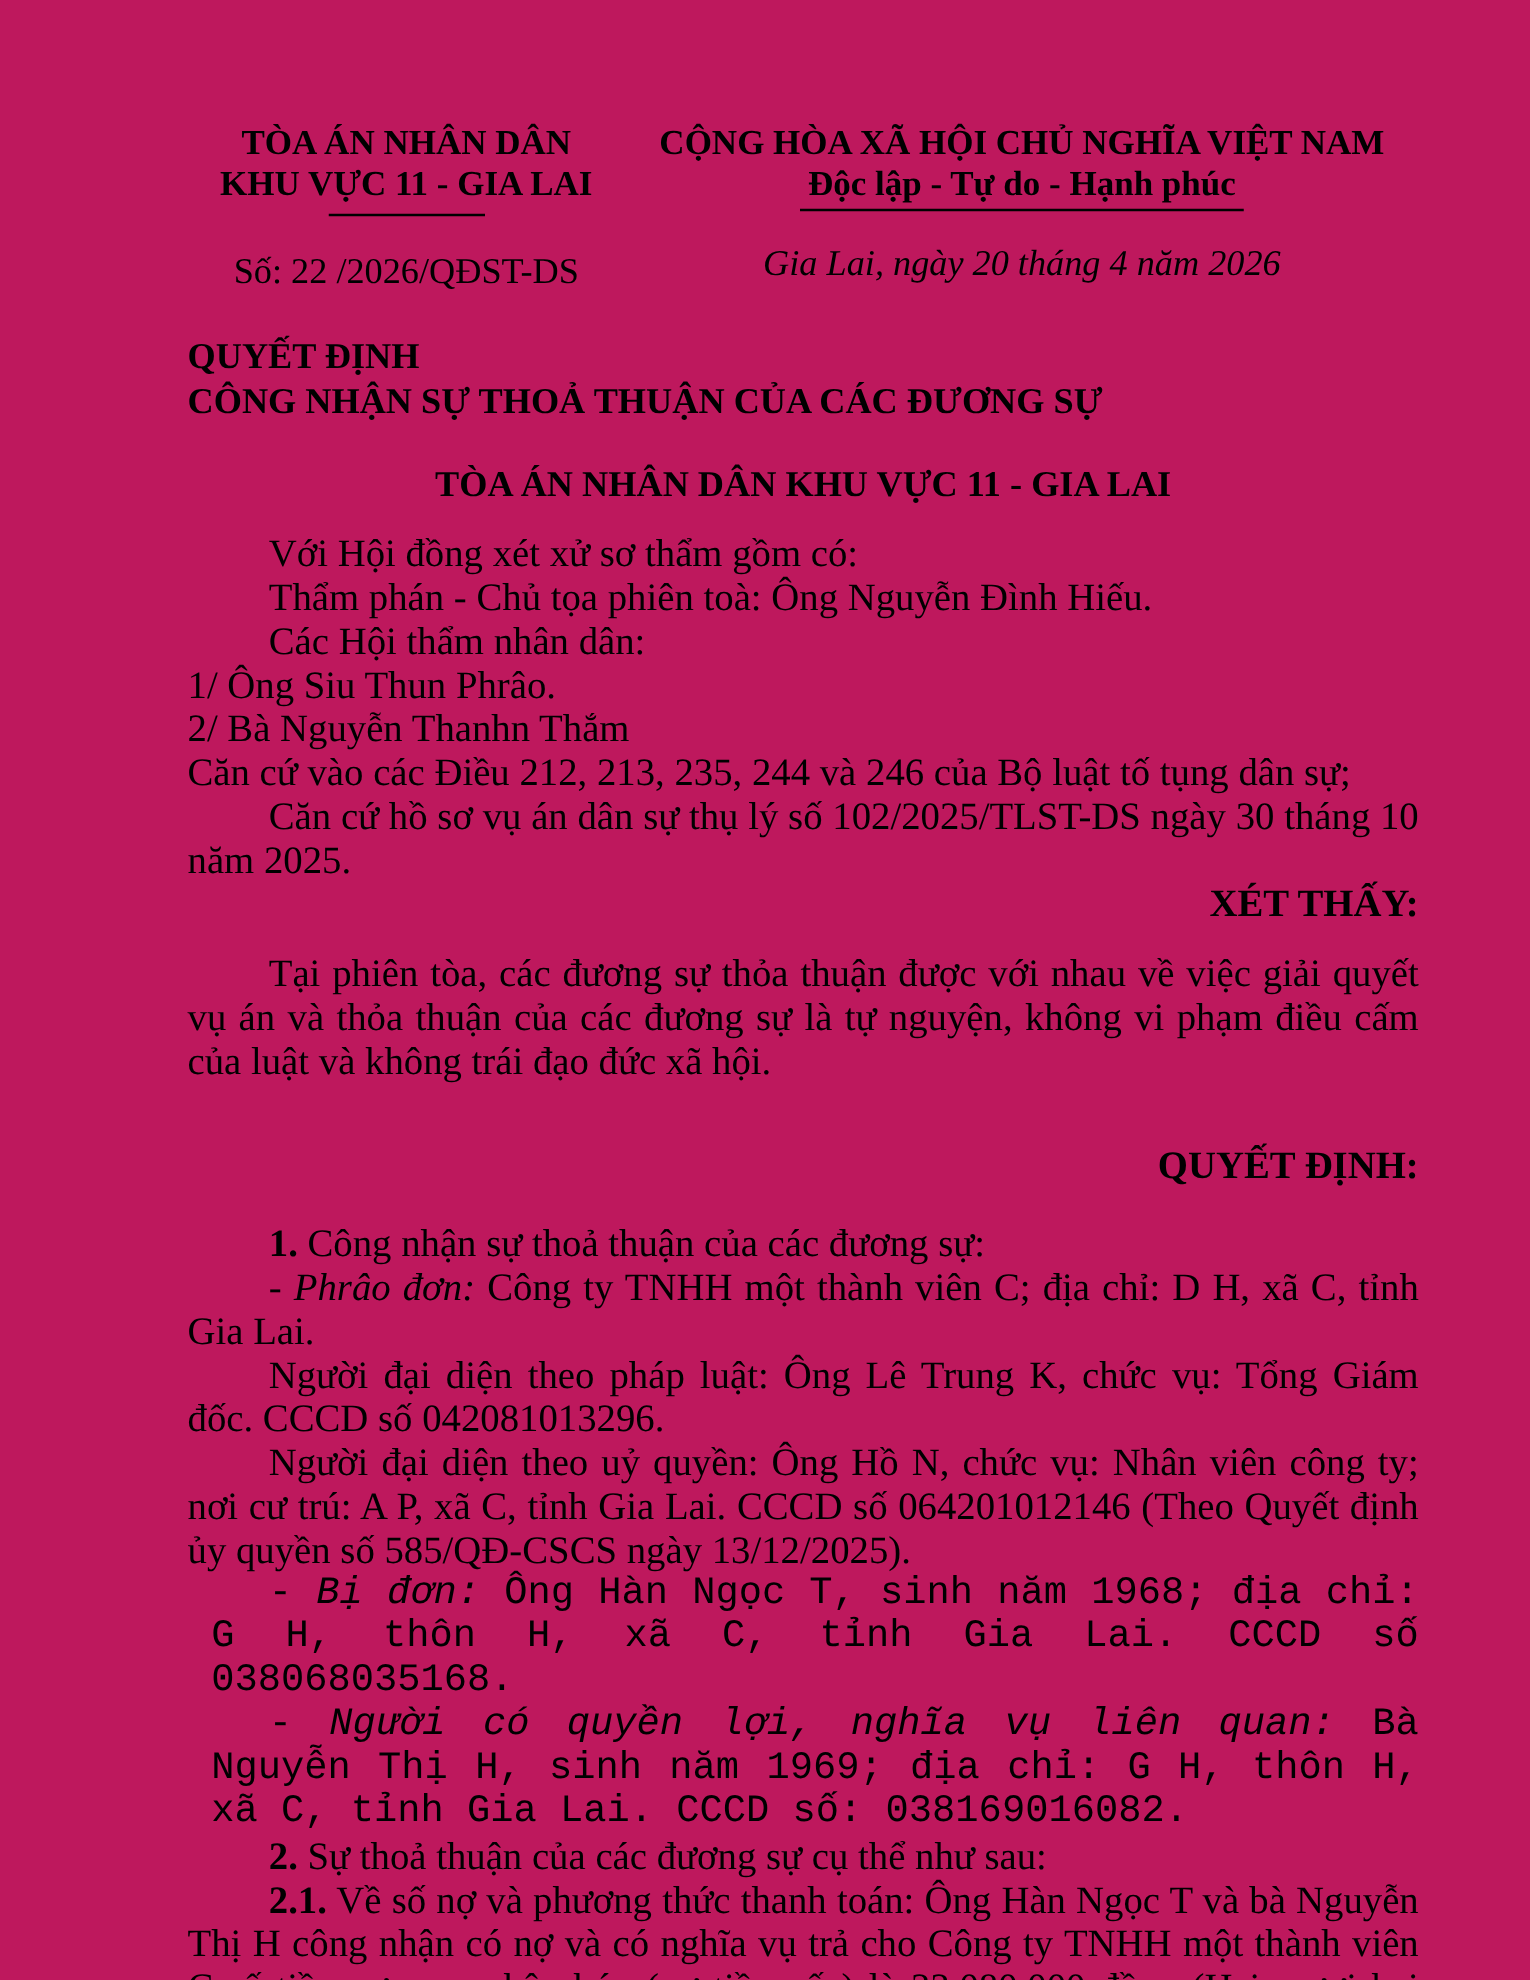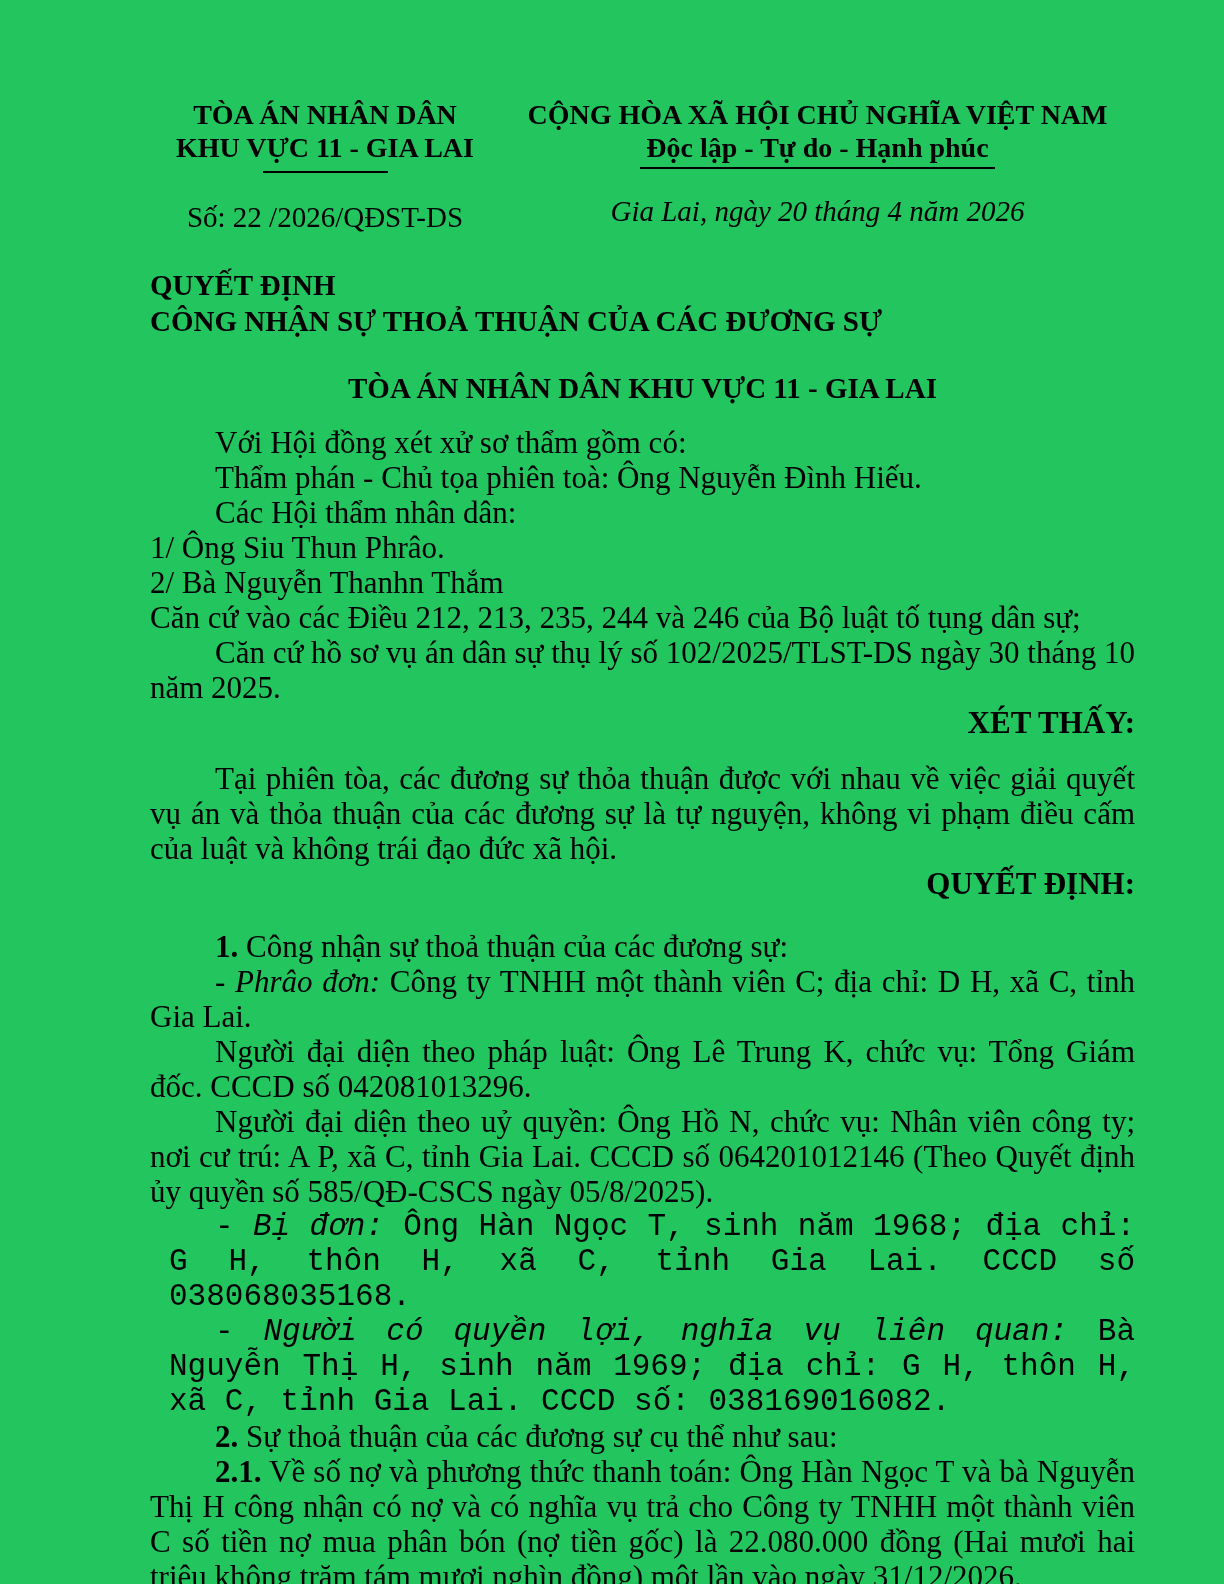--- a/index.html
+++ b/index.html
@@ -1,19 +1,19 @@
 <!DOCTYPE html>
 <html lang="vi"><head>
 <meta charset="utf-8">
 <style>
   html,body{margin:0;padding:0;background:#ffffff;}
   .page{
     position:relative;
     width:1224px;height:1584px;box-sizing:border-box;
-    background:#22c55e;color:#000000;
+    background:#be185d;color:#000000;
     padding:98px 89px 40px 150px;
     font-family:"Liberation Serif","DejaVu Serif",serif;
     font-size:29px;line-height:35px;
   }
   
   .hdr{display:flex;align-items:flex-start;}
   .hdr-left{width:350px;flex:none;text-align:center;}
   .hdr-right{flex:1;text-align:center;}
   .h-b{font-weight:bold;font-size:28px;line-height:33px;white-space:nowrap;}
   .rule-short{width:125px;border-top:2px solid #000;margin:7px auto 0;height:0;}
@@ -24,21 +24,21 @@
   .title-block{text-align:left;margin-top:32px;font-weight:bold;}
   .t-line{font-size:29px;line-height:36px;}
   .court-line{text-align:center;font-weight:bold;margin-top:31px;margin-bottom:19px;font-size:29px;line-height:36px;}
   
   p{margin:0;padding:0;font-size:31px;line-height:35px;}
   .ind{text-indent:65px;}
   .jus{text-align:justify;}
   .hang{padding-left:19px;text-indent:46px;font-family:Liberation Mono, monospace;}
   .h-center{text-align:right;font-weight:bold;}
   .gap-after-sm{margin-bottom:21px;}
-  .gap-after-md{margin-bottom:28px;}
+  .gap-after-md{margin-bottom:28px;margin-top:48px;}
   i{font-style:italic;}
   b{font-weight:bold;}
 </style>
 </head>
 <body>
 
 <div class="page">
 
   <div class="hdr">
     <div class="hdr-left">
@@ -73,21 +73,21 @@
   <p class="ind jus">Tại phiên tòa, các đương sự thỏa thuận được với nhau về việc giải quyết vụ án và thỏa thuận của các đương sự là tự nguyện, không vi phạm điều cấm của luật và không trái đạo đức xã hội.</p>
 
   <p class="h-center gap-after-md">QUYẾT ĐỊNH:</p>
 
   <p class="ind"><b>1.</b><span> Công nhận sự thoả thuận của các đương sự:</span></p>
 
   <p class="ind jus"><span>- </span><i>Phrâo đơn:</i><span> Công ty TNHH một thành viên C; địa chỉ: D H, xã C, tỉnh Gia Lai.</span></p>
 
   <p class="ind jus">Người đại diện theo pháp luật: Ông Lê Trung K, chức vụ: Tổng Giám đốc. CCCD số 042081013296.</p>
 
-  <p class="ind jus">Người đại diện theo uỷ quyền: Ông Hồ N, chức vụ: Nhân viên công ty; nơi cư trú: A P, xã C, tỉnh Gia Lai. CCCD số 064201012146 (Theo Quyết định ủy quyền số 585/QĐ-CSCS ngày 05/8/2025).</p>
+  <p class="ind jus">Người đại diện theo uỷ quyền: Ông Hồ N, chức vụ: Nhân viên công ty; nơi cư trú: A P, xã C, tỉnh Gia Lai. CCCD số 064201012146 (Theo Quyết định ủy quyền số 585/QĐ-CSCS ngày 13/12/2025).</p>
 
   <p class="hang jus"><span>- </span><i>Bị đơn:</i><span> Ông Hàn Ngọc T, sinh năm 1968; địa chỉ: G H, thôn H, xã C, tỉnh Gia Lai. CCCD số 038068035168.</span></p>
 
   <p class="hang jus"><span>- </span><i>Người có quyền lợi, nghĩa vụ liên quan:</i><span> Bà Nguyễn Thị H, sinh năm 1969; địa chỉ: G H, thôn H, xã C, tỉnh Gia Lai. CCCD số: 038169016082.</span></p>
 
   <p class="ind"><b>2.</b><span> Sự thoả thuận của các đương sự cụ thể như sau:</span></p>
 
   <p class="ind jus"><b>2.1.</b><span> Về số nợ và phương thức thanh toán: Ông Hàn Ngọc T và bà Nguyễn Thị H công nhận có nợ và có nghĩa vụ trả cho Công ty TNHH một thành viên C số tiền nợ mua phân bón (nợ tiền gốc) là 22.080.000 đồng (Hai mươi hai triệu không trăm tám mươi nghìn đồng) một lần vào ngày 31/12/2026.</span></p>
 
 </div>

